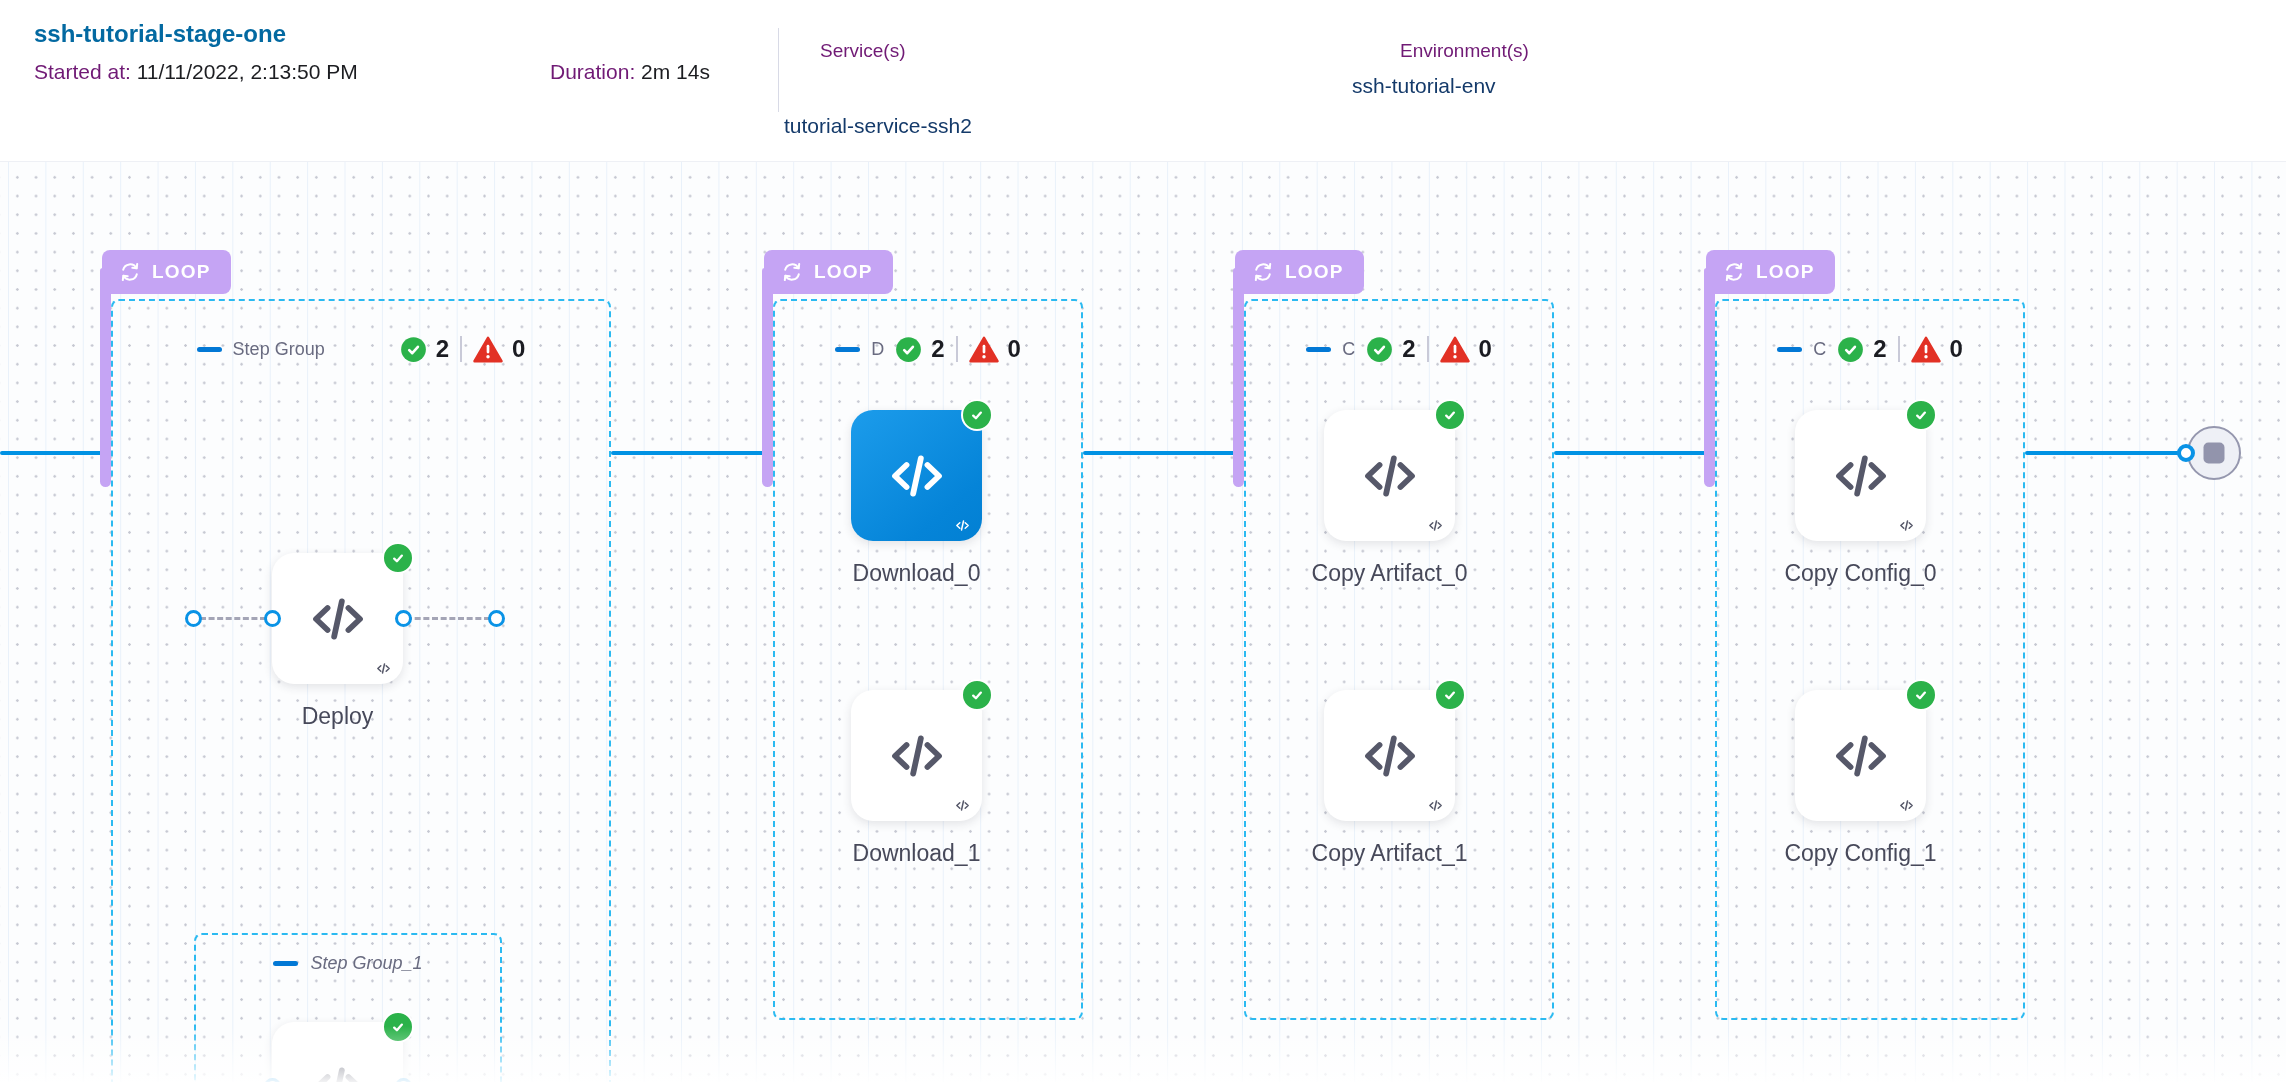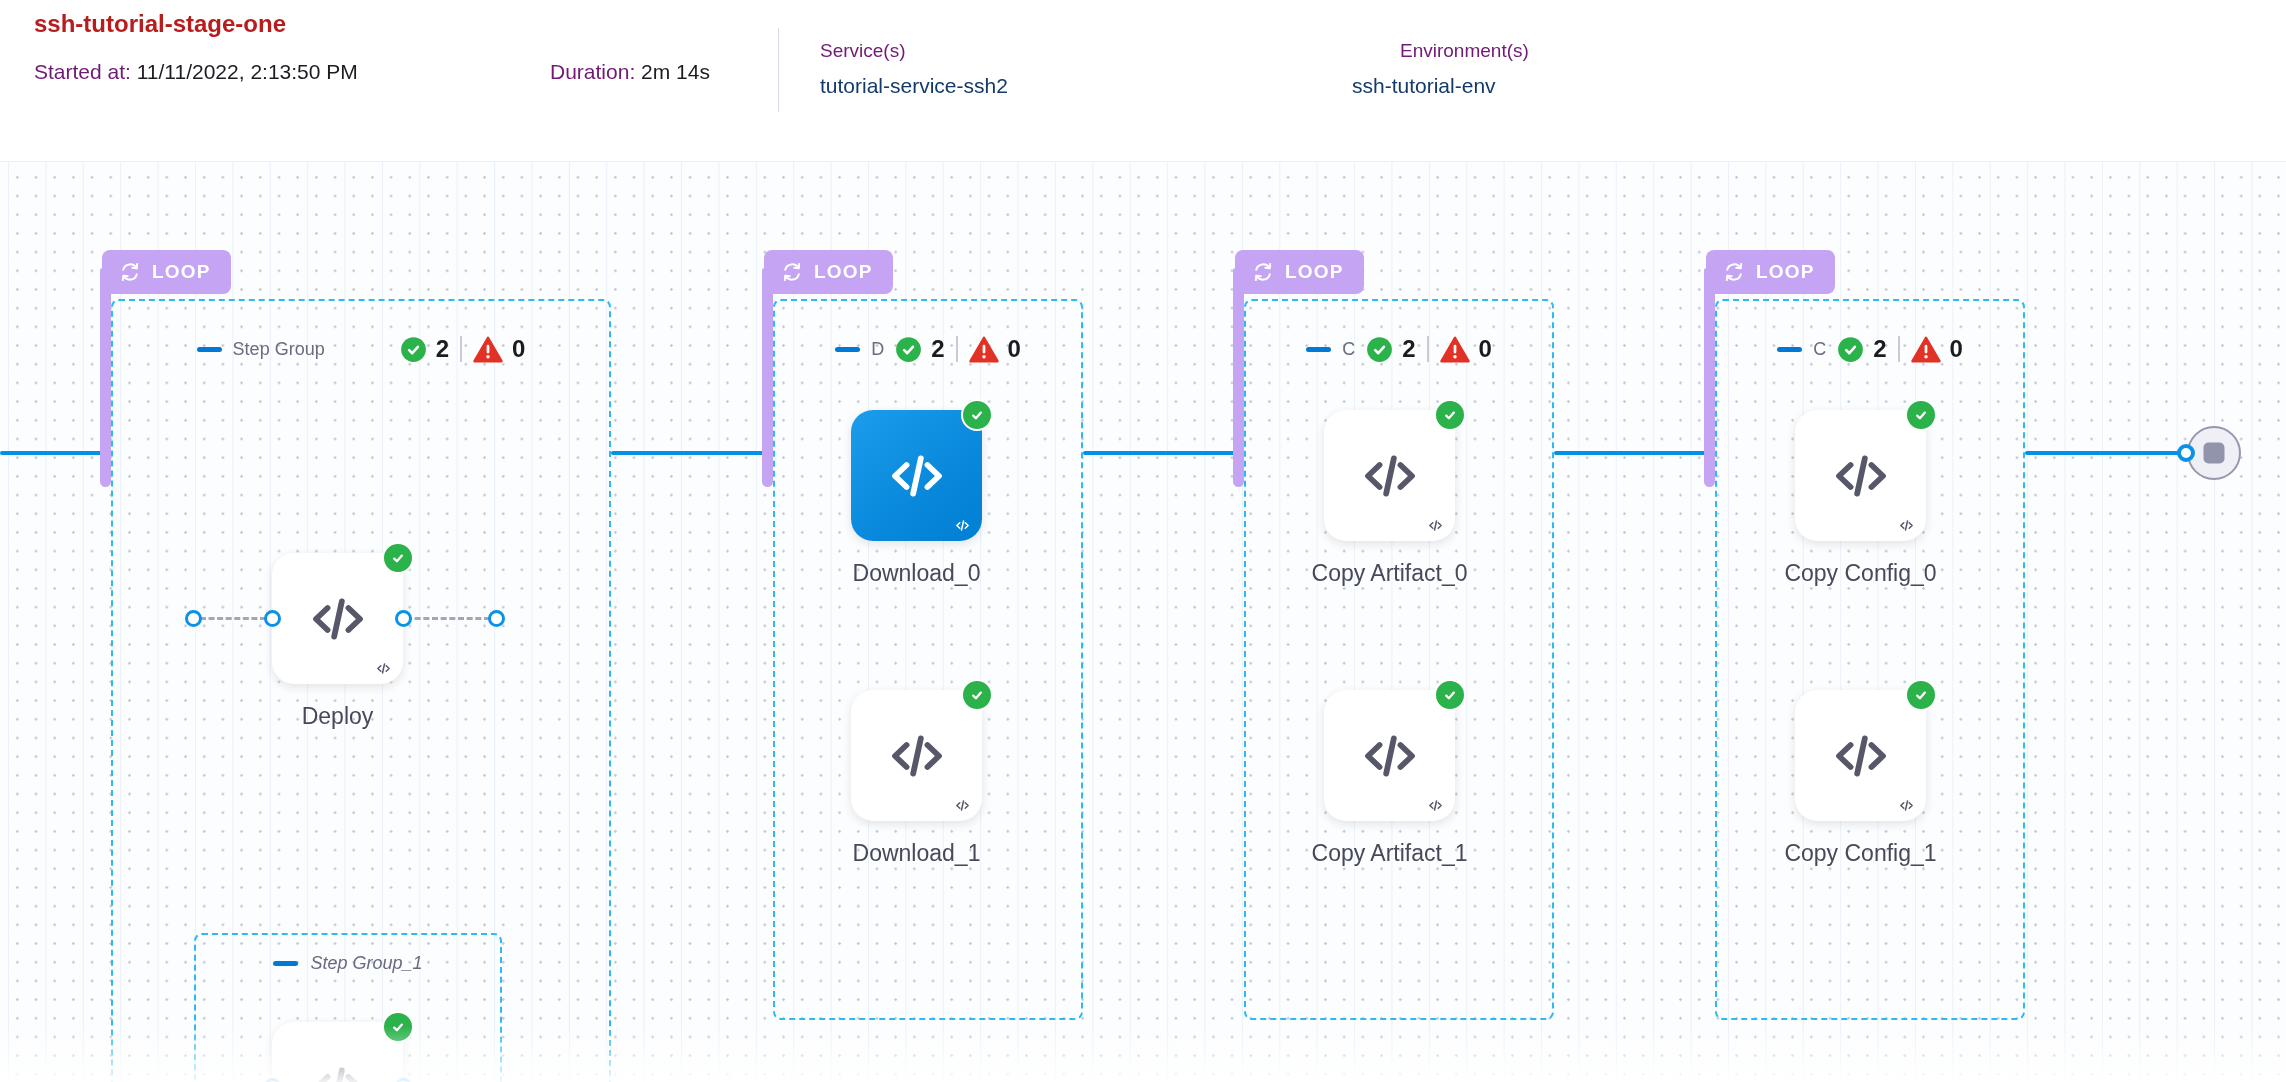--- a/index.html
+++ b/index.html
@@ -2,21 +2,21 @@
 <html><head>
 <meta charset="utf-8">
 <style>
   * { margin:0; padding:0; box-sizing:border-box; }
   html,body { width:2286px; height:1082px; overflow:hidden; background:#fff;
               font-family:"Liberation Sans","DejaVu Sans",sans-serif; }
 
   
   .exec-header { position:absolute; left:0; top:0; width:2286px; height:162px;
                  background:#fff; border-bottom:1px solid #eef0f5; z-index:20; }
-  .page-title { position:absolute; left:34px; top:10px; font-size:24px; font-weight:700; color:#b91c1c; }
+  .page-title { position:absolute; left:34px; top:20px; font-size:24px; font-weight:700; color:#0369a1; }
   .meta-row { position:absolute; top:60px; font-size:21px; color:#1c1d21; }
   .meta-label { color:#701a75; }
   .hdr-divider { position:absolute; left:778px; top:28px; width:1px; height:84px; background:#d8dae6; }
   .sect-label { position:absolute; top:40px; font-size:19px; font-weight:400; color:#701a75; }
   .sect-link  { position:absolute; top:74px; font-size:21px; color:#143a6a; text-decoration:none; cursor:pointer; }
 
   
   .canvas { position:absolute; left:0; top:162px; width:2286px; height:920px; overflow:hidden;
             background-color:#fcfdfe;
             background-image:
@@ -96,21 +96,21 @@
   <div class="meta-row" style="left:34px;">
     <span class="meta-label">Started at:</span>
     <span>11/11/2022, 2:13:50 PM</span>
   </div>
   <div class="meta-row" style="left:550px;">
     <span class="meta-label">Duration:</span>
     <span>2m 14s</span>
   </div>
   <div class="hdr-divider"></div>
   <div class="sect-label" style="left:820px;">Service(s)</div>
-  <a class="sect-link" style="left:820px;">tutorial-service-ssh2</a>
+  <a class="sect-link" style="left:784px;margin-top:40px;">tutorial-service-ssh2</a>
   <div class="sect-label" style="left:1400px;">Environment(s)</div>
   <a class="sect-link" style="left:1352px;">ssh-tutorial-env</a>
 </div>
 
 <div class="canvas">
 
   <div class="flow-line" style="left:0;width:104px;"></div>
   <div class="flow-line" style="left:611px;width:153px;"></div>
   <div class="flow-line" style="left:1083px;width:152px;"></div>
   <div class="flow-line" style="left:1554px;width:152px;"></div>

